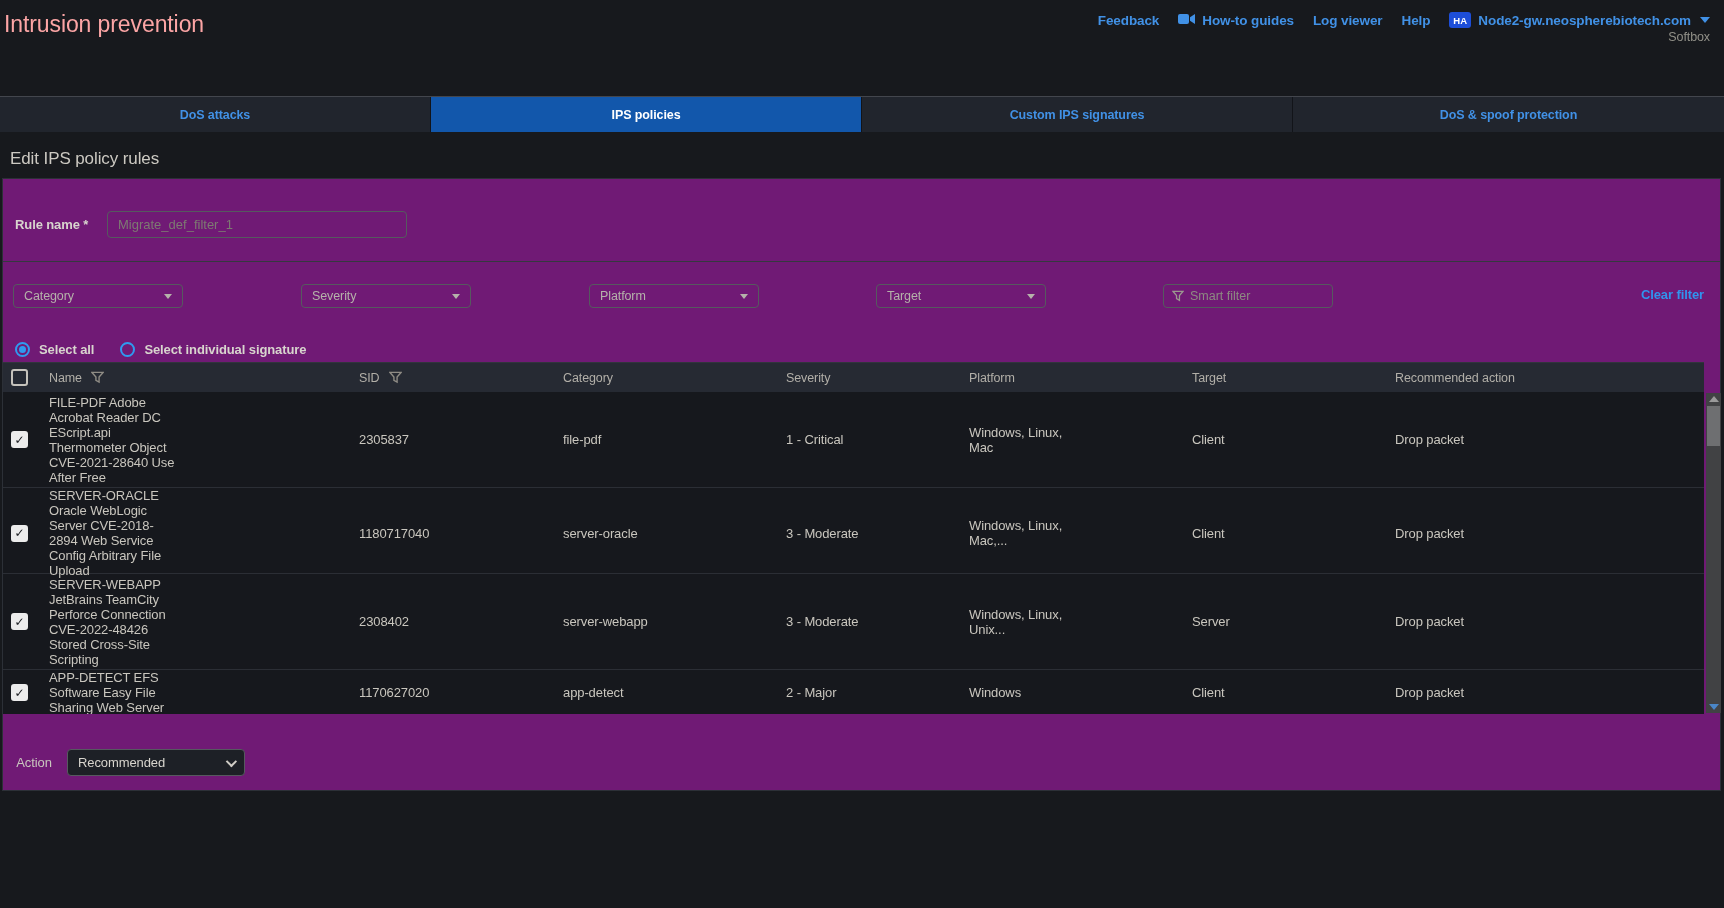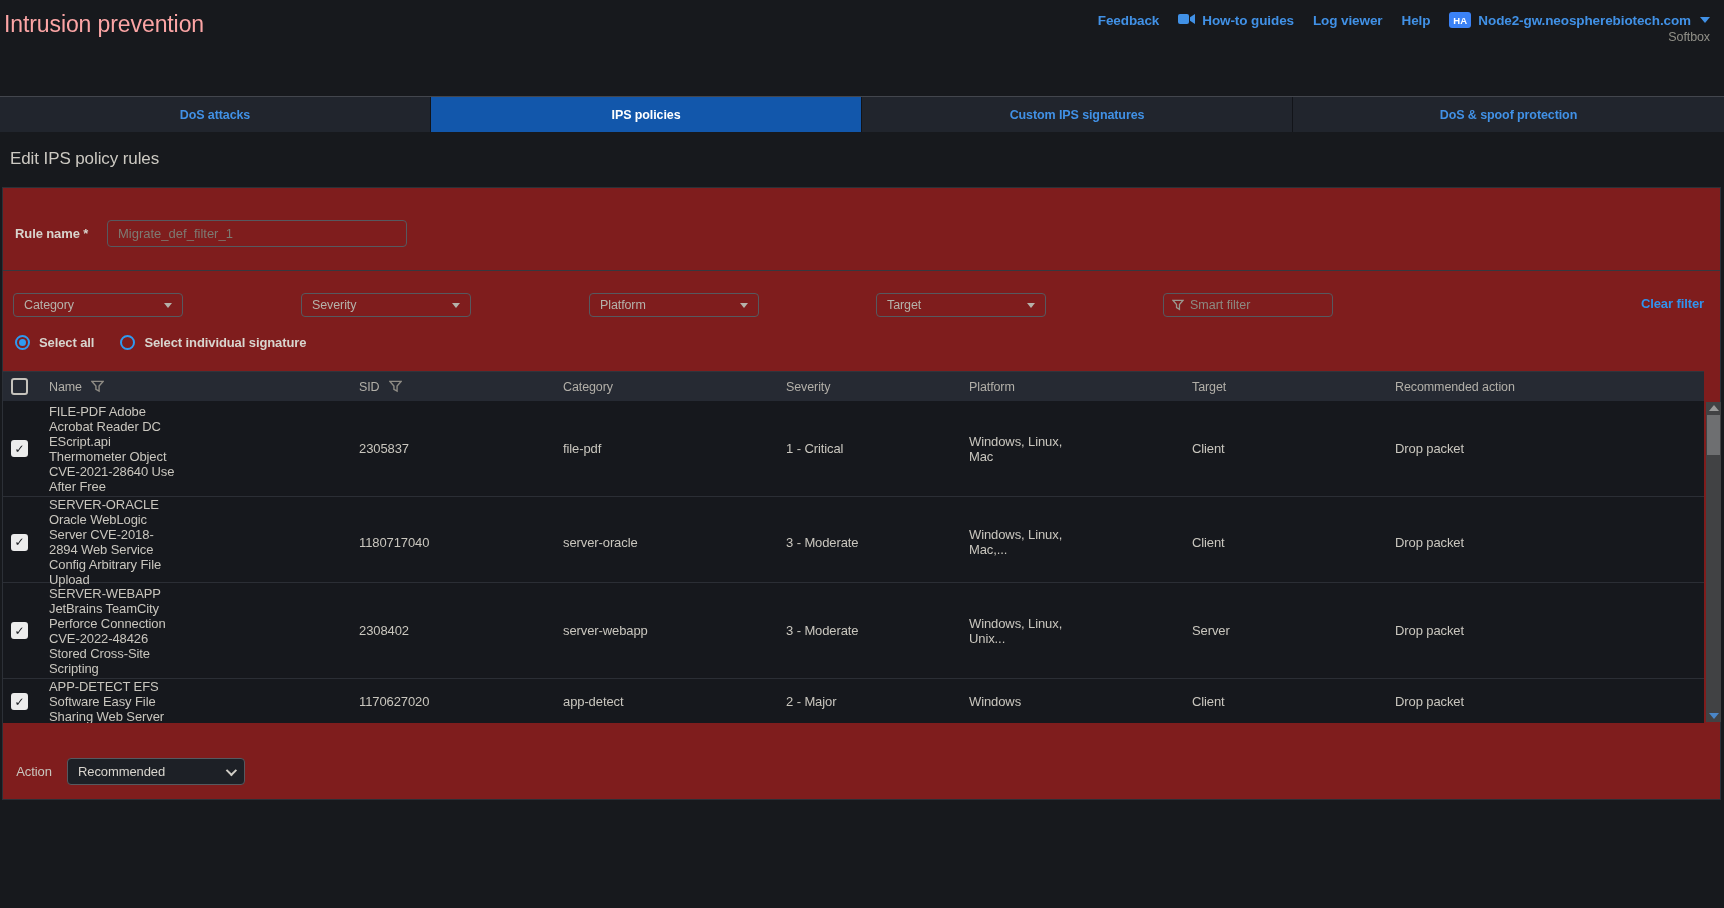--- a/index.html
+++ b/index.html
@@ -10,55 +10,55 @@
     color:#c9c6be;
     letter-spacing:-0.1px;
   }
   .screen { position:relative; width:1724px; height:908px; }
 
   
   .topbar { position:absolute; top:0; left:0; width:100%; height:96px; }
   .page-title { position:absolute; top:11px; left:4px; font-size:23px; font-weight:400; color:#fca5a5; }
   .topnav { position:absolute; top:12px; right:14px; display:flex; align-items:center; gap:19px; font-size:13.5px; font-weight:600; }
   .topnav a { color:#4191e6; text-decoration:none; cursor:pointer; display:flex; align-items:center; gap:7px; }
-  .ha-badge { display:inline-flex; align-items:center; justify-content:center; width:22px; height:16px; border-radius:3px; background:#3b82f6; color:#fff; font-size:9.5px; font-weight:700; letter-spacing:0.2px;text-align:right; }
+  .ha-badge { display:inline-flex; align-items:center; justify-content:center; width:22px; height:16px; border-radius:3px; background:#1d4ed8; color:#fff; font-size:9.5px; font-weight:700; letter-spacing:0.2px;text-align:right; }
   .appliance { display:flex; align-items:center; gap:7px; color:#4191e6; cursor:pointer; }
   .caret-down { width:0; height:0; border-left:5px solid transparent; border-right:5px solid transparent; border-top:6px solid #4191e6; margin-left:2px; }
   .brand { position:absolute; top:30px; right:14px; font-size:12.5px; color:#919088; font-weight:400; }
   .cam-icon { display:inline-block; }
 
   
   .tabs { position:absolute; top:96px; left:0; width:1724px; height:36px; display:flex; border-top:1px solid #43464d; background:#21252d; }
   .tab { flex:1 1 25%; display:flex; align-items:center; justify-content:center; font-size:12.5px; font-weight:700; color:#4191e6; cursor:pointer; border-right:1px solid #121419; }
   .tab:last-child { border-right:none; }
   .tab.active { background:#1257ab; color:#ffffff; }
 
   
   .section-title { position:absolute; top:149px; left:10px; font-size:17px; font-weight:400; color:#ccc9c2; }
 
   
-  .panel { position:absolute; top:187px; left:2px; width:1719px; height:613px; background:#7f1d1d; border:1px solid #2c3037; }
+  .panel { position:absolute; top:178px; left:2px; width:1719px; height:613px; background:#701a75; border:1px solid #2c3037; }
 
   .rule-row { position:absolute; top:30px; left:12px; display:flex; align-items:center; height:30px; }
   .rule-label { width:80px; font-size:13px; font-weight:700; color:#d8d5ce; }
   .rule-input { margin-left:12px; width:300px; height:27px; background:transparent; border:1px solid #56595f; border-radius:4px; padding:0 10px; font-family:inherit; font-size:13px; color:#c9c6be; outline:none; }
   .rule-input::placeholder { color:#7d7a72; opacity:1; }
 
   .divider { position:absolute; top:82px; left:0; width:100%; border-top:1px solid #35383f; }
 
   .filter-row { position:absolute; top:105px; left:0; width:100%; height:26px; }
   .dd { position:absolute; top:0; width:170px; height:24px; border:1px solid #56595f; border-radius:4px; background:transparent; display:flex; align-items:center; justify-content:space-between; padding:0 10px; font-size:12.5px; color:#b5b2aa; cursor:pointer; }
   .dd-caret { width:0; height:0; border-left:4.5px solid transparent; border-right:4.5px solid transparent; border-top:5.5px solid #b5b2aa; }
   .smart { position:absolute; top:0; left:1160px; width:170px; height:24px; border:1px solid #56595f; border-radius:4px; display:flex; align-items:center; padding:0 8px; gap:6px; }
   .smart input { flex:1; background:transparent; border:none; outline:none; font-family:inherit; font-size:12.5px; color:#c9c6be; min-width:0; }
   .smart input::placeholder { color:#8d8a82; opacity:1; }
   .clear-filter { position:absolute; top:3px; right:16px; font-size:13px; font-weight:700; color:#3193ee; text-decoration:none; cursor:pointer; }
 
   .radio-row { position:absolute; top:147px; left:12px; display:flex; align-items:center; gap:26px; }
-  .radio-opt { display:flex; align-items:center; gap:9px; cursor:pointer; }
+  .radio-opt { display:flex; align-items:center; gap:9px; cursor:pointer;margin-top:16px; }
   .radio { width:15px; height:15px; border:2px solid #2f9af0; border-radius:50%; position:relative; flex:0 0 auto; }
   .radio.sel::after { content:""; position:absolute; top:50%; left:50%; width:7px; height:7px; margin:-3.5px 0 0 -3.5px; background:#2f9af0; border-radius:50%; }
   .radio-lbl { font-size:13px; font-weight:700; color:#d8d5ce; }
 
   
   .grid { display:grid; grid-template-columns:38px 318px 204px 223px 183px 223px 203px minmax(0,1fr); align-items:center; }
   .thead { position:absolute; top:183px; left:0; width:1701px; height:30px; background:#262a33; border-top:1px solid #31343c; font-size:12.5px; color:#b2afa8; }
   .th { display:flex; align-items:center; gap:9px; }
   .th.first { padding-left:8px; }
   .th.name { padding-left:8px; }

